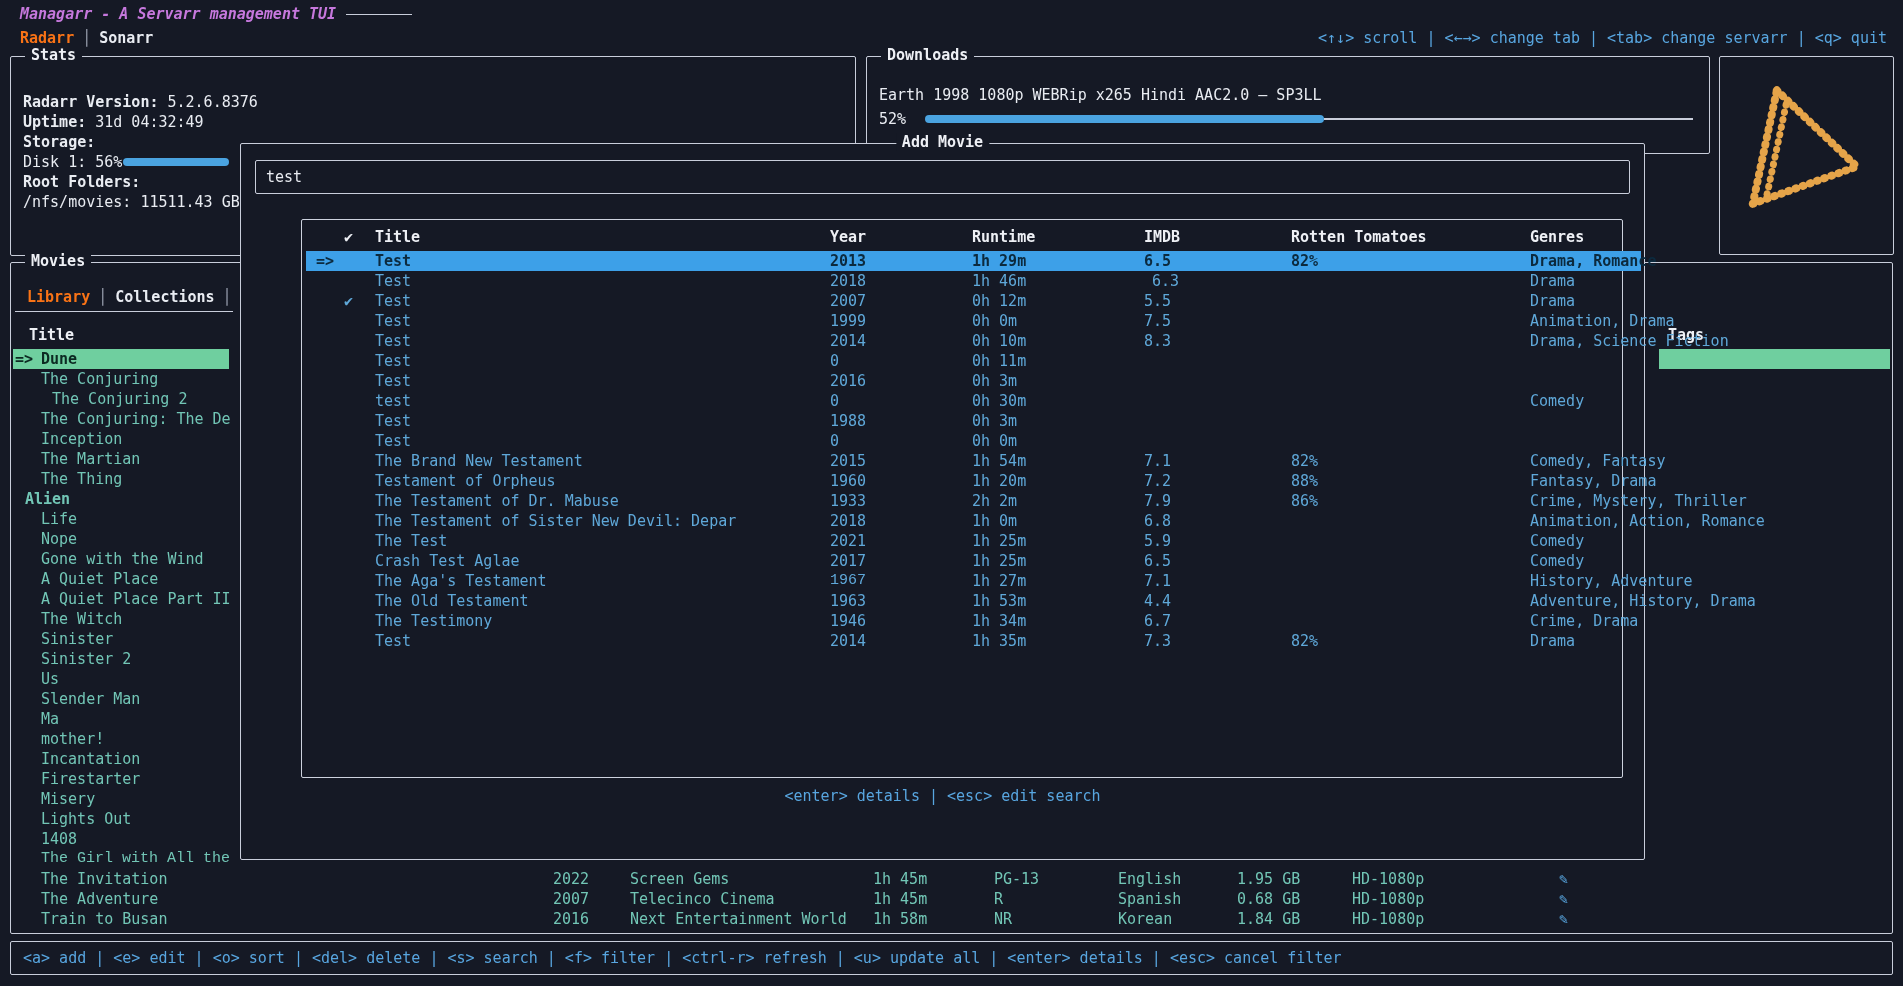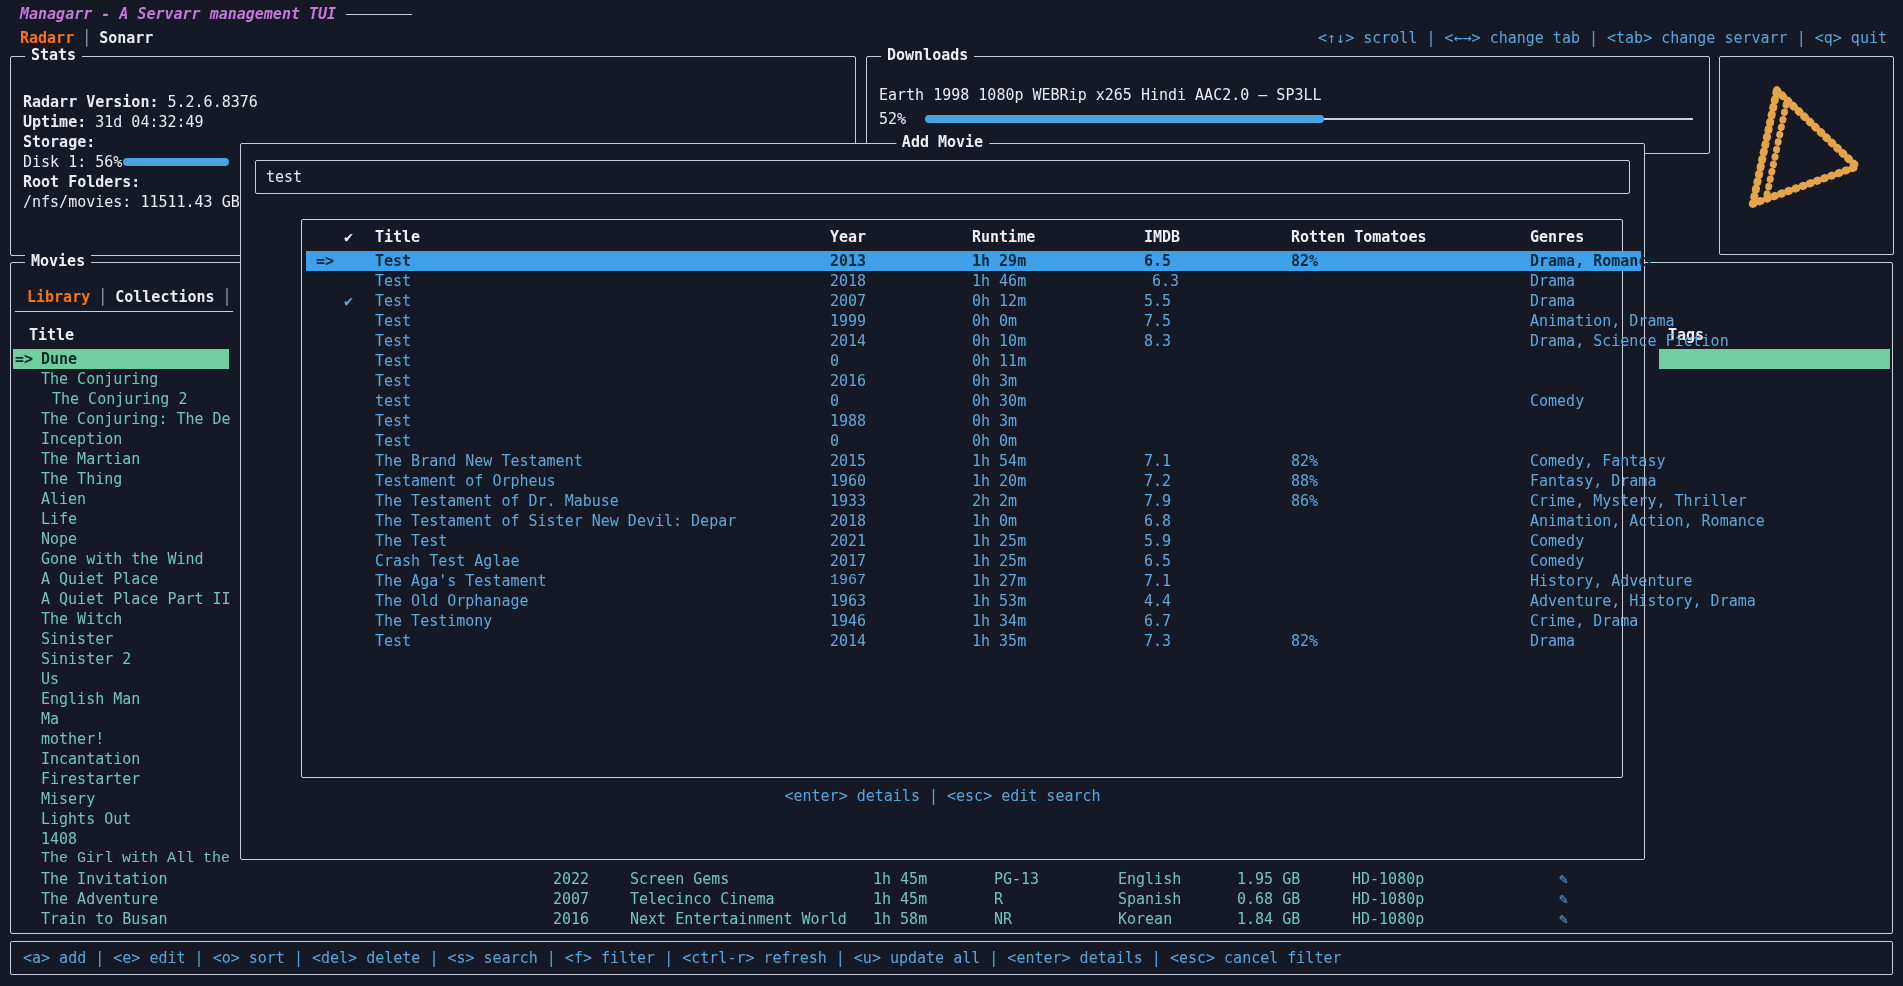--- a/index.html
+++ b/index.html
@@ -143,21 +143,21 @@
       <div class="lib-row" style="top: 80px;">
         <span class="cell" style="left: 28px;">Inception</span>
       </div>
       <div class="lib-row" style="top: 100px;">
         <span class="cell" style="left: 28px;">The Martian</span>
       </div>
       <div class="lib-row" style="top: 120px;">
         <span class="cell" style="left: 28px;">The Thing</span>
       </div>
       <div class="lib-row" style="top: 140px;">
-        <span class="cell" style="left: 28px;">Alien</span>
+        <span class="cell" style="left: 12px; font-weight: bold;">Alien</span>
       </div>
       <div class="lib-row" style="top: 160px;">
         <span class="cell" style="left: 28px;">Life</span>
       </div>
       <div class="lib-row" style="top: 180px;">
         <span class="cell" style="left: 28px;">Nope</span>
       </div>
       <div class="lib-row" style="top: 200px;">
         <span class="cell" style="left: 28px;">Gone with the Wind</span>
       </div>
@@ -173,21 +173,21 @@
       <div class="lib-row" style="top: 280px;">
         <span class="cell" style="left: 28px;">Sinister</span>
       </div>
       <div class="lib-row" style="top: 300px;">
         <span class="cell" style="left: 28px;">Sinister 2</span>
       </div>
       <div class="lib-row" style="top: 320px;">
         <span class="cell" style="left: 28px;">Us</span>
       </div>
       <div class="lib-row" style="top: 340px;">
-        <span class="cell" style="left: 28px;">English Man</span>
+        <span class="cell" style="left: 28px;">Slender Man</span>
       </div>
       <div class="lib-row" style="top: 360px;">
         <span class="cell" style="left: 28px;">Ma</span>
       </div>
       <div class="lib-row" style="top: 380px;">
         <span class="cell" style="left: 28px;">mother!</span>
       </div>
       <div class="lib-row" style="top: 400px;">
         <span class="cell" style="left: 28px;">Incantation</span>
       </div>
@@ -370,21 +370,21 @@
         <span class="cell" style="left: 1224px;">Comedy</span>
       </div>
       <div class="res-row" style="top: 320px;">
         <span class="cell" style="left: 69px;">The Aga's Testament</span>
         <span class="cell" style="left: 524px; font-family: Liberation Mono, monospace;">1967</span>
         <span class="cell" style="left: 666px;">1h 27m</span>
         <span class="cell" style="left: 838px;">7.1</span>
         <span class="cell" style="left: 1224px;">History, Adventure</span>
       </div>
       <div class="res-row" style="top: 340px;">
-        <span class="cell" style="left: 69px;">The Old Orphanage</span>
+        <span class="cell" style="left: 69px;">The Old Testament</span>
         <span class="cell" style="left: 524px;">1963</span>
         <span class="cell" style="left: 666px;">1h 53m</span>
         <span class="cell" style="left: 838px;">4.4</span>
         <span class="cell" style="left: 1224px;">Adventure, History, Drama</span>
       </div>
       <div class="res-row" style="top: 360px;">
         <span class="cell" style="left: 69px;">The Testimony</span>
         <span class="cell" style="left: 524px;">1946</span>
         <span class="cell" style="left: 666px;">1h 34m</span>
         <span class="cell" style="left: 838px;">6.7</span>

